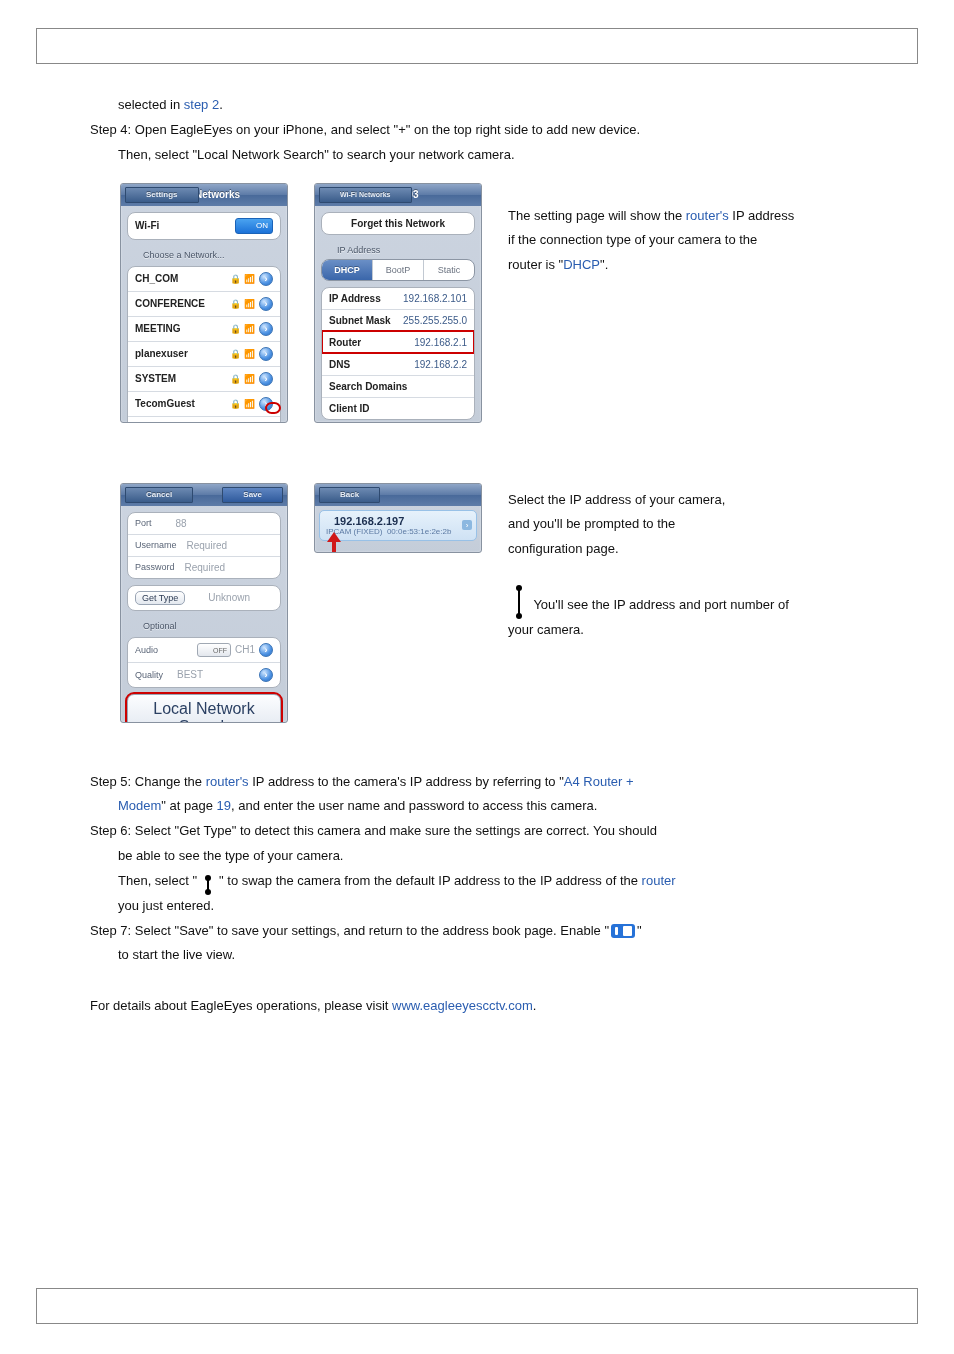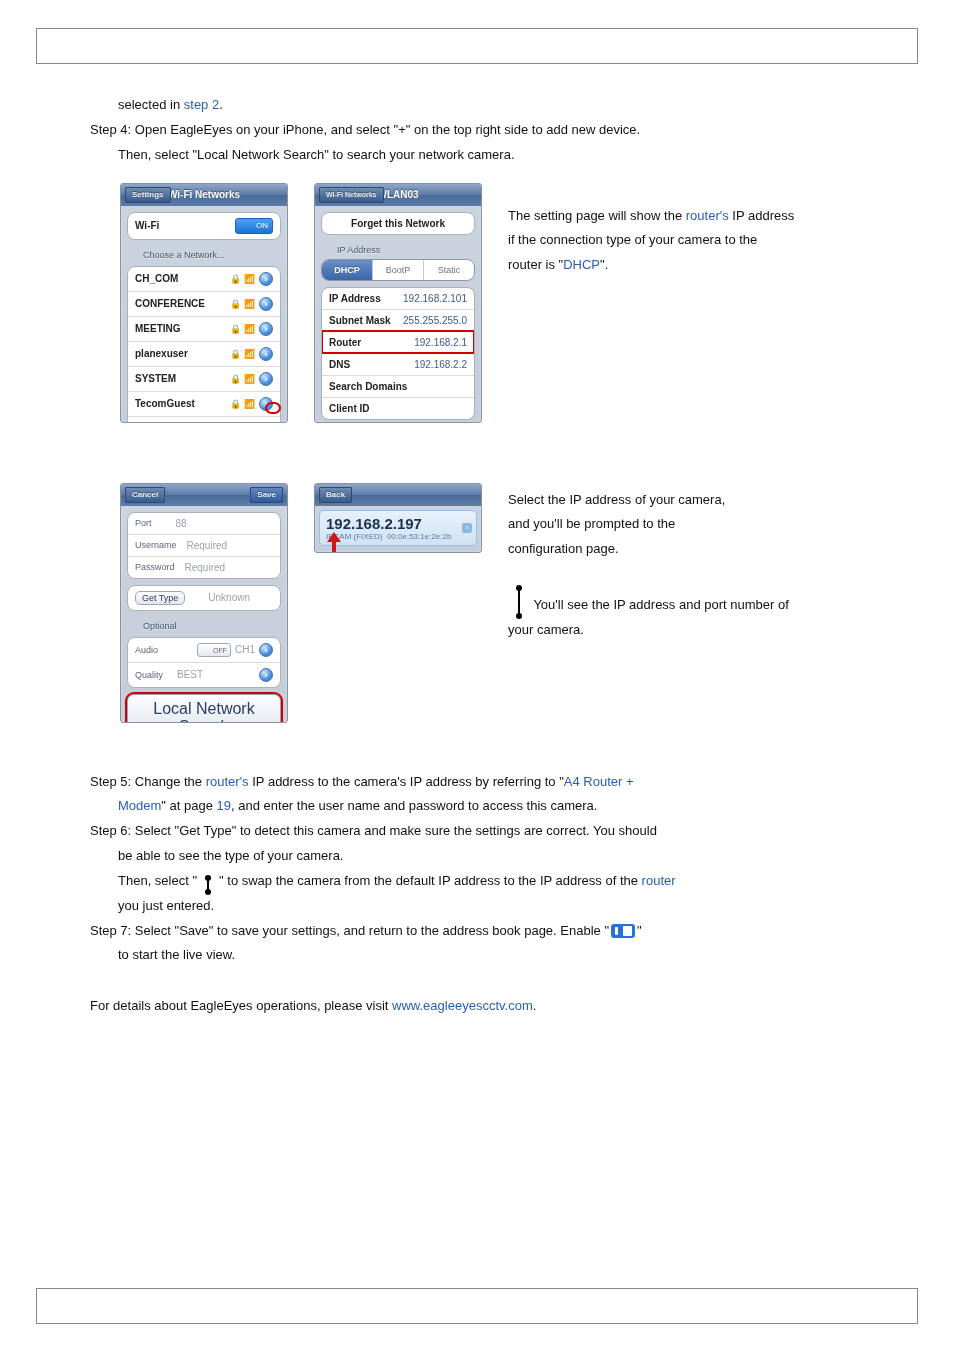--- a/index.html
+++ b/index.html
@@ -43,21 +43,21 @@
     background: linear-gradient(#8fa6c7,#5e7ca8 48%,#496a9a 52%,#5e7ca8);
     color: #fff;
     font-weight: bold;
     text-shadow: 0 -1px 0 rgba(0,0,0,0.4);
     display: flex; align-items: center; justify-content: center;
     position: relative;
   }
   .ios-navbtn {
     position: absolute;
     height: 16px;
-    padding: 0 6px;
+    padding: 0 20px;
     font-size: 8px;
     background: linear-gradient(#6d8ab2,#3a5c8a);
     border: 1px solid #2e4a70;
     border-radius: 1px;
     display: flex; align-items: center;
     color: #e8eef7;
   }
   .ios-navbtn.left { left: 4px; }
   .ios-navbtn.right { right: 4px; }
   .ios-navbtn.save { background: linear-gradient(#5f86c2,#2f5a9c); }
@@ -126,21 +126,21 @@
   .audio-off {
     display: inline-block; width: 34px; height: 14px; border-radius: 3px; border: 1px solid #a0a8b3;
     background: linear-gradient(#fff,#e3e7ed); font-size: 7px; color: #666; text-align: right; padding: 0 3px; line-height: 14px;
   }
   .rowgroup { position: relative; }
 
   .result-row {
     margin: 4px 4px 0 4px; border: 1px solid #98c1e7; border-radius: 5px;
     background: linear-gradient(#e6f1fb,#cfe2f4); padding: 4px 6px; position: relative;
   }
-  .result-row .ip { font-weight: bold; color: #1c2f50; font-size: 15px; }
+  .result-row .ip { font-weight: bold; color: #1c2f50; font-size: 11px; margin-left: 8px; }
   .result-row .sub { color: #5c7aa3; font-size: 8px; }
   .result-row .chev {
     position: absolute; right: 4px; top: 50%; transform: translateY(-50%);
     width: 10px; height: 10px; background: #8cb8e0; color: #fff; font-size: 8px;
     display: flex; align-items: center; justify-content: center; border-radius: 2px;
   }
 
   .editor-icon {
     display: inline-block; width: 24px; height: 14px; vertical-align: middle;
     background: #2672d8; border-radius: 3px; position: relative; margin: 0 2px;

